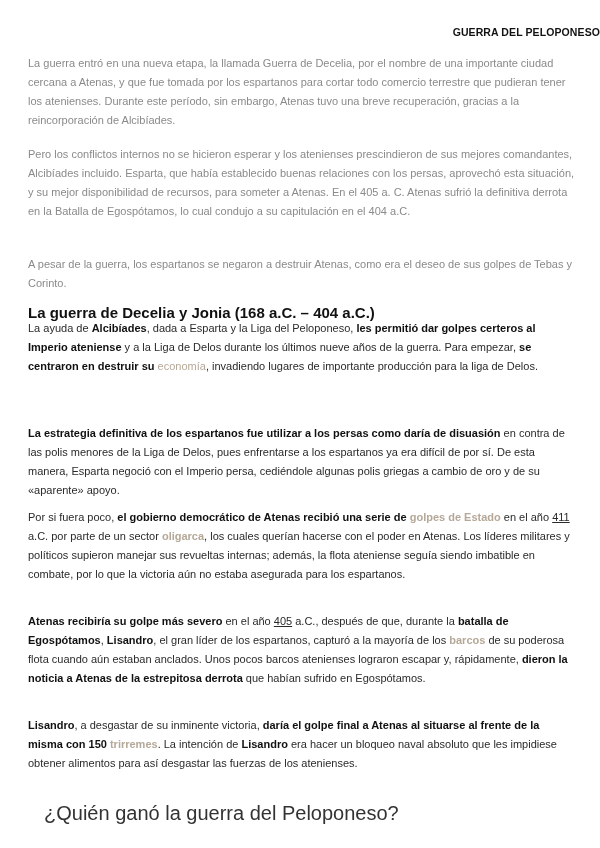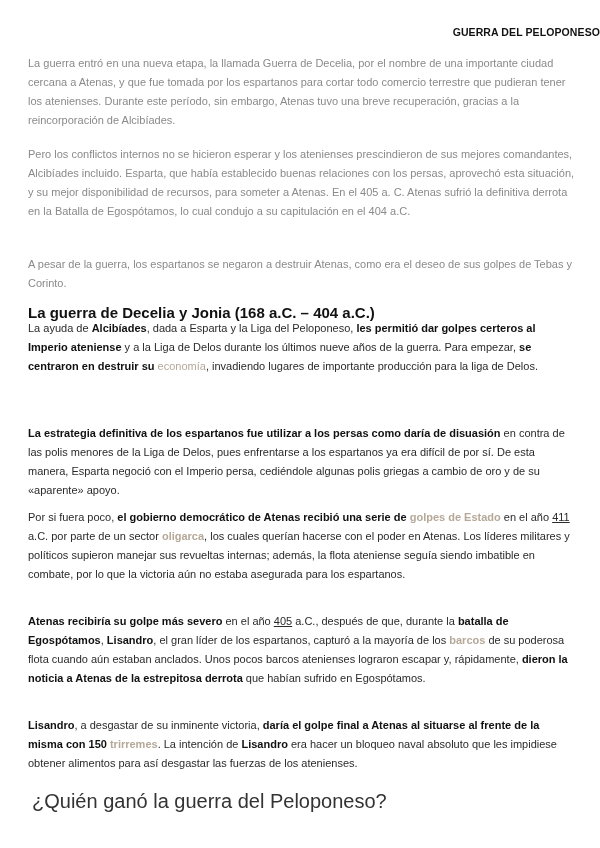--- a/index.html
+++ b/index.html
@@ -7,21 +7,21 @@
   .doc-title { position: absolute; left: 0; width: 600px; top: 26px; text-align: right; font-size: 10.5px; font-weight: bold; color: #111; letter-spacing: 0.1px; }
   p { margin: 0; font-size: 11px; line-height: 19px; }
   .gray { color: #8a8a8a; }
   .dark { color: #2a2a2a; }
   .blk { position: absolute; left: 28px; width: 548px; }
   b { color: #111; font-weight: bold; }
   .lnk { color: #b5a898; font-weight: bold; }
   .lnk-n { color: #b5a898; }
   .u { text-decoration: underline; }
   h2 { margin: 0; font-size: 15px; font-weight: bold; color: #111; }
-  h3 { margin: 4px; font-size: 20px; font-weight: normal; color: #333; }
+  h3 { margin: 16px; font-size: 20px; font-weight: normal; color: #333; }
 </style>
 </head>
 <body>
 
 <div class="doc-title">GUERRA DEL PELOPONESO</div>
 
 <p class="blk gray" style="top:54px">La guerra entró en una nueva etapa, la llamada Guerra de Decelia, por el nombre de una importante ciudad cercana a Atenas, y que fue tomada por los espartanos para cortar todo comercio terrestre que pudieran tener los atenienses. Durante este período, sin embargo, Atenas tuvo una breve recuperación, gracias a la reincorporación de Alcibíades.</p>
 <p class="blk gray" style="top:145px">Pero los conflictos internos no se hicieron esperar y los atenienses prescindieron de sus mejores comandantes, Alcibíades incluido. Esparta, que había establecido buenas relaciones con los persas, aprovechó esta situación, y su mejor disponibilidad de recursos, para someter a Atenas. En el 405 a. C. Atenas sufrió la definitiva derrota en la Batalla de Egospótamos, lo cual condujo a su capitulación en el 404 a.C.</p>
 <p class="blk gray" style="top:255px">A pesar de la guerra, los espartanos se negaron a destruir Atenas, como era el deseo de sus golpes de Tebas y Corinto.</p>
 

